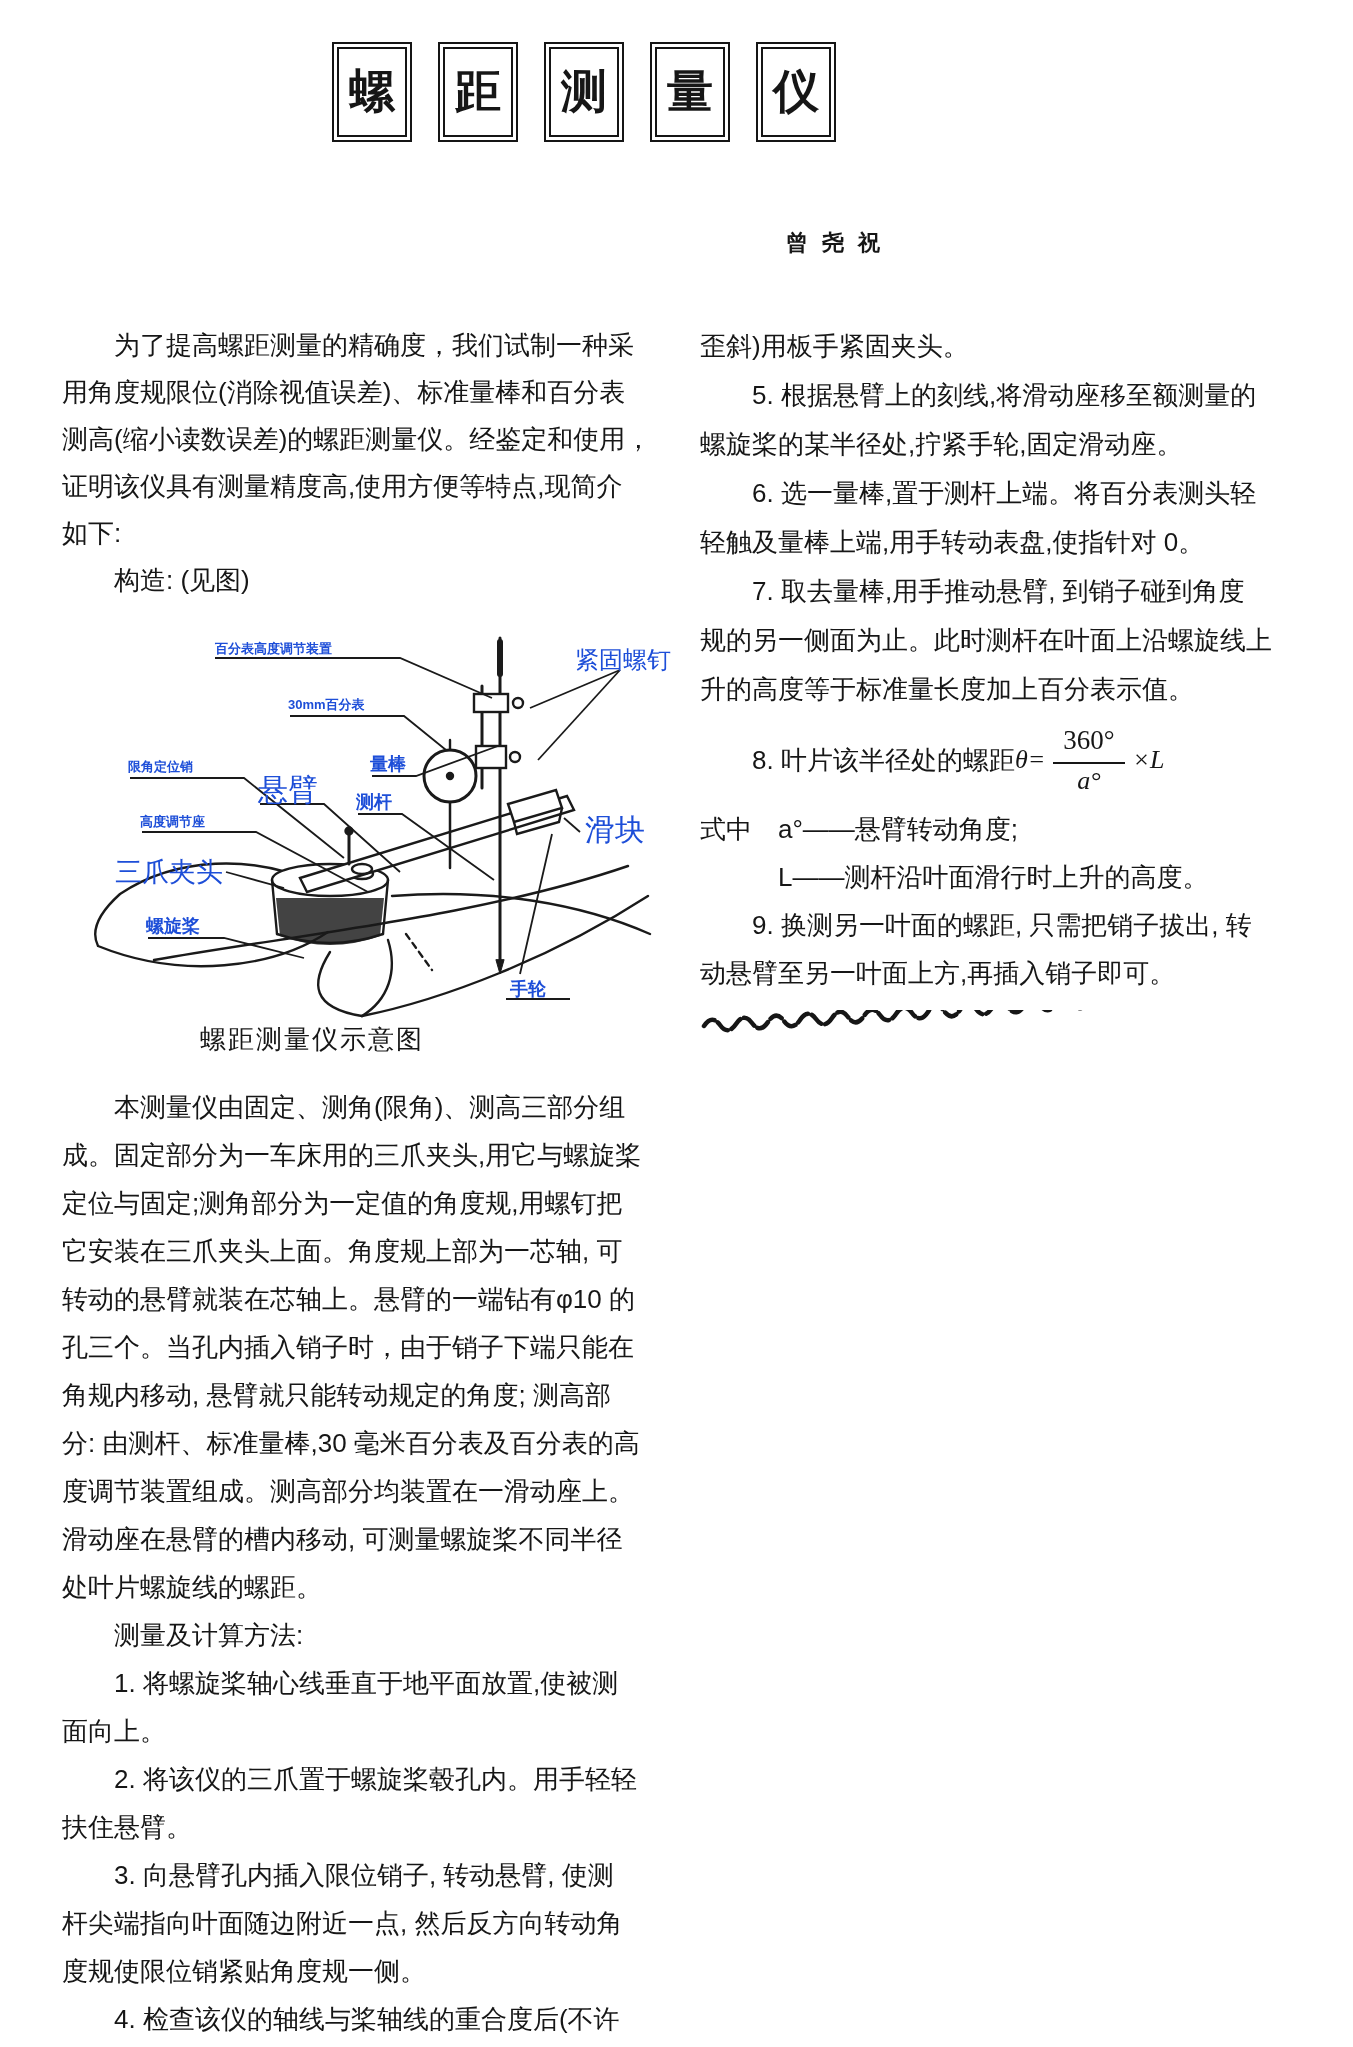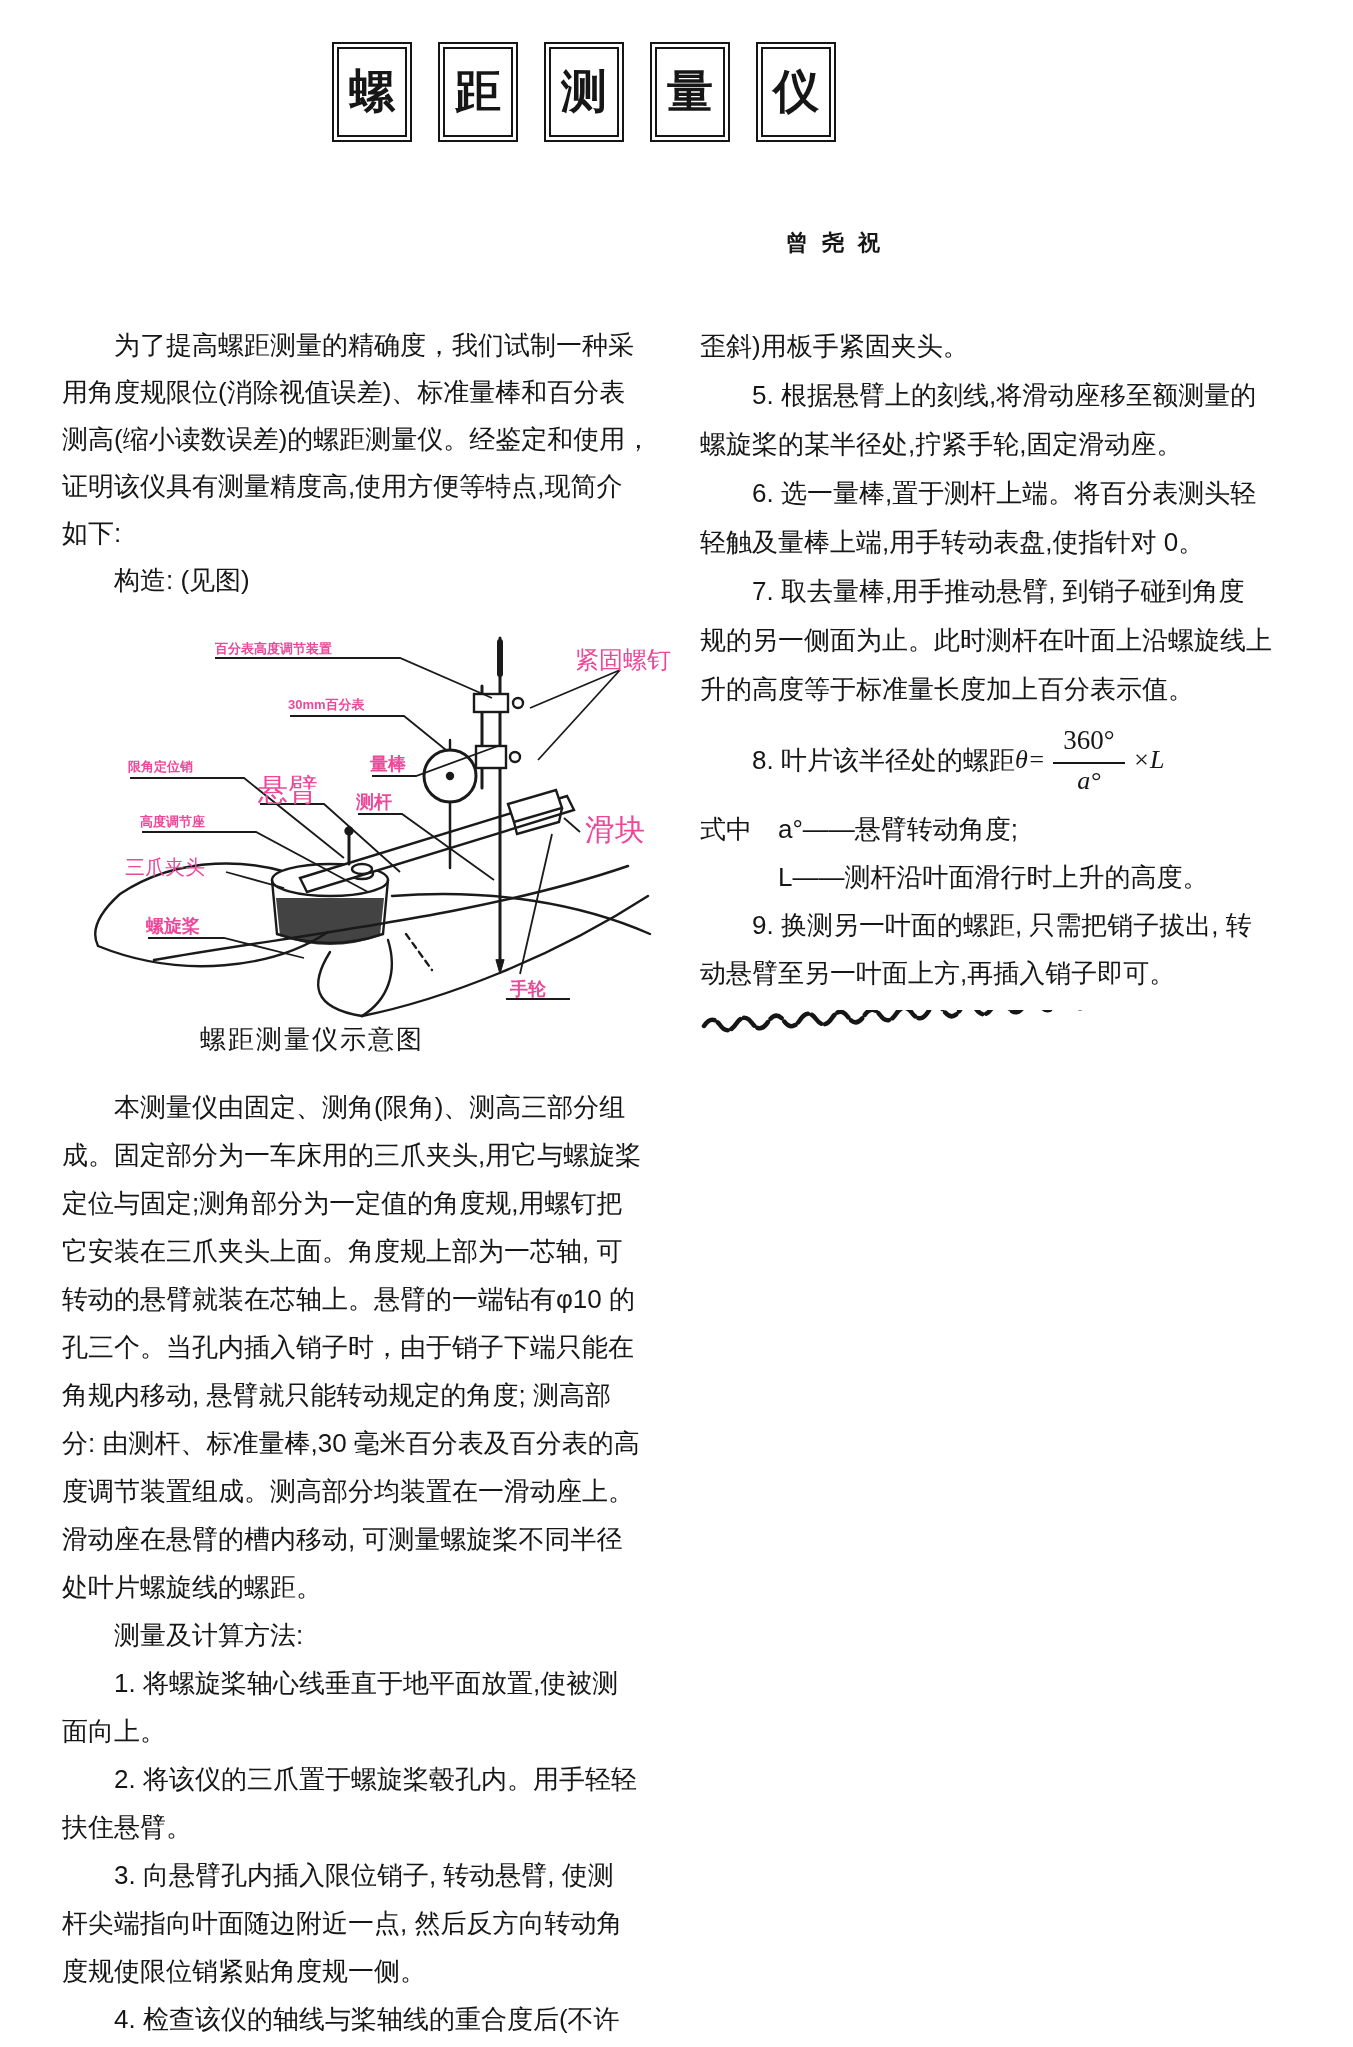--- a/index.html
+++ b/index.html
@@ -13,25 +13,25 @@
   
   .tcol{position:absolute;font-size:26px;}
   .tline{white-space:pre;}
   #left-intro{left:62px;top:322px;width:604px;line-height:47px;}
   #left-body{left:62px;top:1083px;width:604px;line-height:48px;}
   #right-top{left:700px;top:322px;width:612px;line-height:49px;}
   #right-bottom{left:700px;top:805px;width:612px;line-height:48px;}
   
   .figure{position:absolute;left:62px;top:628px;width:620px;height:392px;}
   .figure svg{position:absolute;left:0;top:0;}
-  .fig-lbl{position:absolute;white-space:nowrap;color:#ec4899;}
+  .fig-lbl{position:absolute;white-space:nowrap;color:#1d4ed8;}
   .lbl-tiny{font-size:13px;font-weight:bold;}
   .lbl-small{font-size:18px;font-weight:bold;}
   .lbl-big{font-size:30px;}
-  .lbl-mid{font-size:20px;margin-left:10px;}
+  .lbl-mid{font-size:27px;}
   .lbl-plain24{font-size:24px;}
   .caption{position:absolute;left:130px;top:1022px;width:364px;text-align:center;
            font-size:26px;letter-spacing:2px;}
   
   .formula-row{position:absolute;left:700px;top:716px;width:612px;height:88px;display:flex;
                align-items:center;font-size:26px;}
   .it{font-style:italic;font-family:"Liberation Serif","DejaVu Serif",serif;}
   .frac{display:inline-flex;flex-direction:column;align-items:center;margin:0 8px;
         font-family:"Liberation Serif","DejaVu Serif",serif;line-height:1.15;}
   .frac .num{padding:0 10px 6px 10px;border-bottom:2.5px solid #161616;font-size:27px;}

